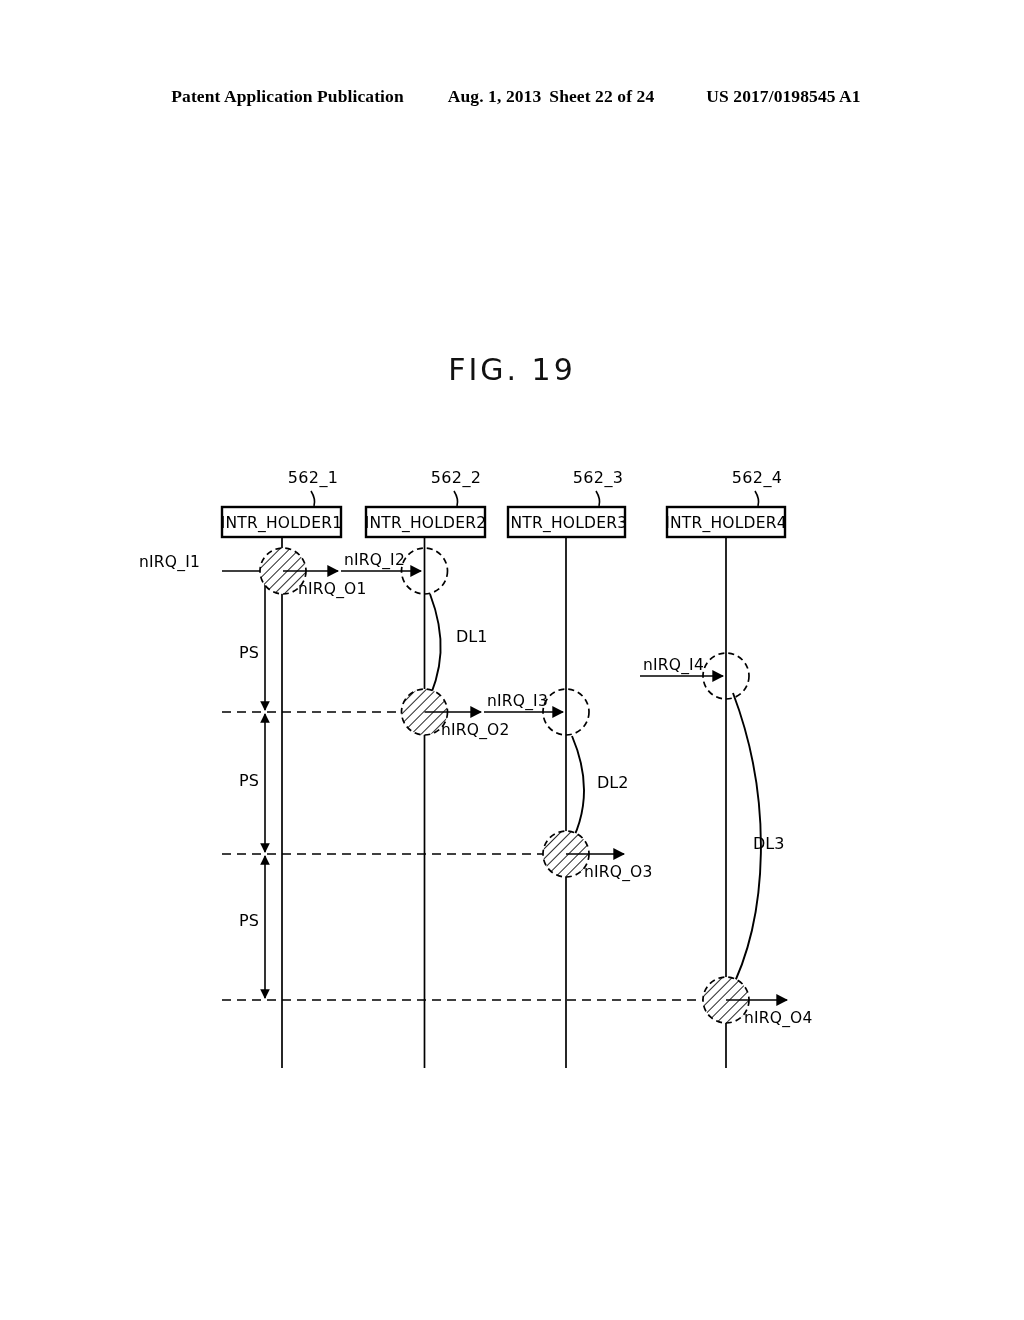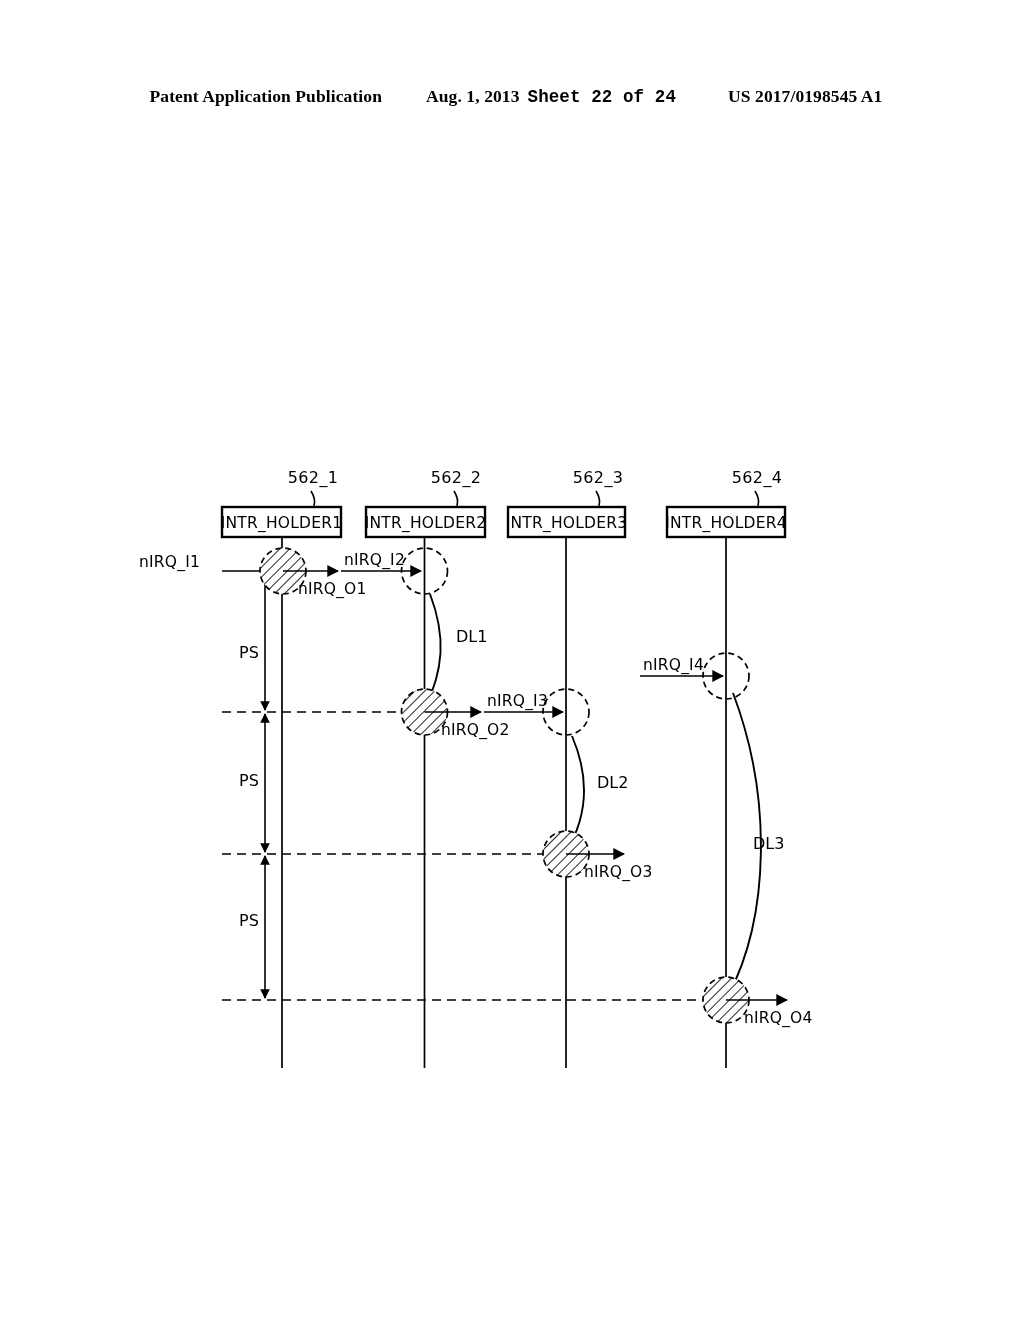--- a/index.html
+++ b/index.html
@@ -30,21 +30,21 @@
     align-items: baseline;
     font-family: "Liberation Serif", serif;
     font-weight: bold;
     font-size: 17.5px;
     color: #000;
     letter-spacing: 0.1px;
     white-space: nowrap;
   }
   #header .h-pub { margin-right: 44px; margin-left: 8px; }
   #header .h-date { margin-right: 8px; }
-  #header .h-sheet { margin-right: 52px; font-family: Liberation Mono, monospace; }
+  #header .h-sheet { margin-right: 52px; }
   #header .h-num { }
 
   
   #fig-title {
     position: absolute;
     top: 352px;
     left: 0;
     width: 1024px;
     text-align: center;
     font-family: "DejaVu Sans", sans-serif;
@@ -104,20 +104,21 @@
 
 <div id="page">
 
   <div id="header">
     <span class="h-pub">Patent Application Publication</span>
     <span class="h-date">Aug. 1, 2013</span>
     <span class="h-sheet">Sheet 22 of 24</span>
     <span class="h-num">US 2017/0198545 A1</span>
   </div>
 
+  <div id="fig-title">FIG. 19</div>
 
   <div id="drawing">
     <svg id="fig" viewBox="0 0 1024 1320" xmlns="http://www.w3.org/2000/svg">
       <defs>
 
         <pattern id="hatch" width="7" height="7" patternUnits="userSpaceOnUse" patternTransform="rotate(45)">
           <rect width="7" height="7" fill="#ffffff"></rect>
           <line x1="0" y1="0" x2="0" y2="7" stroke="#000000" stroke-width="1.7"></line>
         </pattern>
         <marker id="arrowsm" viewBox="0 0 10 10" refX="9" refY="5" markerWidth="7" markerHeight="7" orient="auto-start-reverse">

